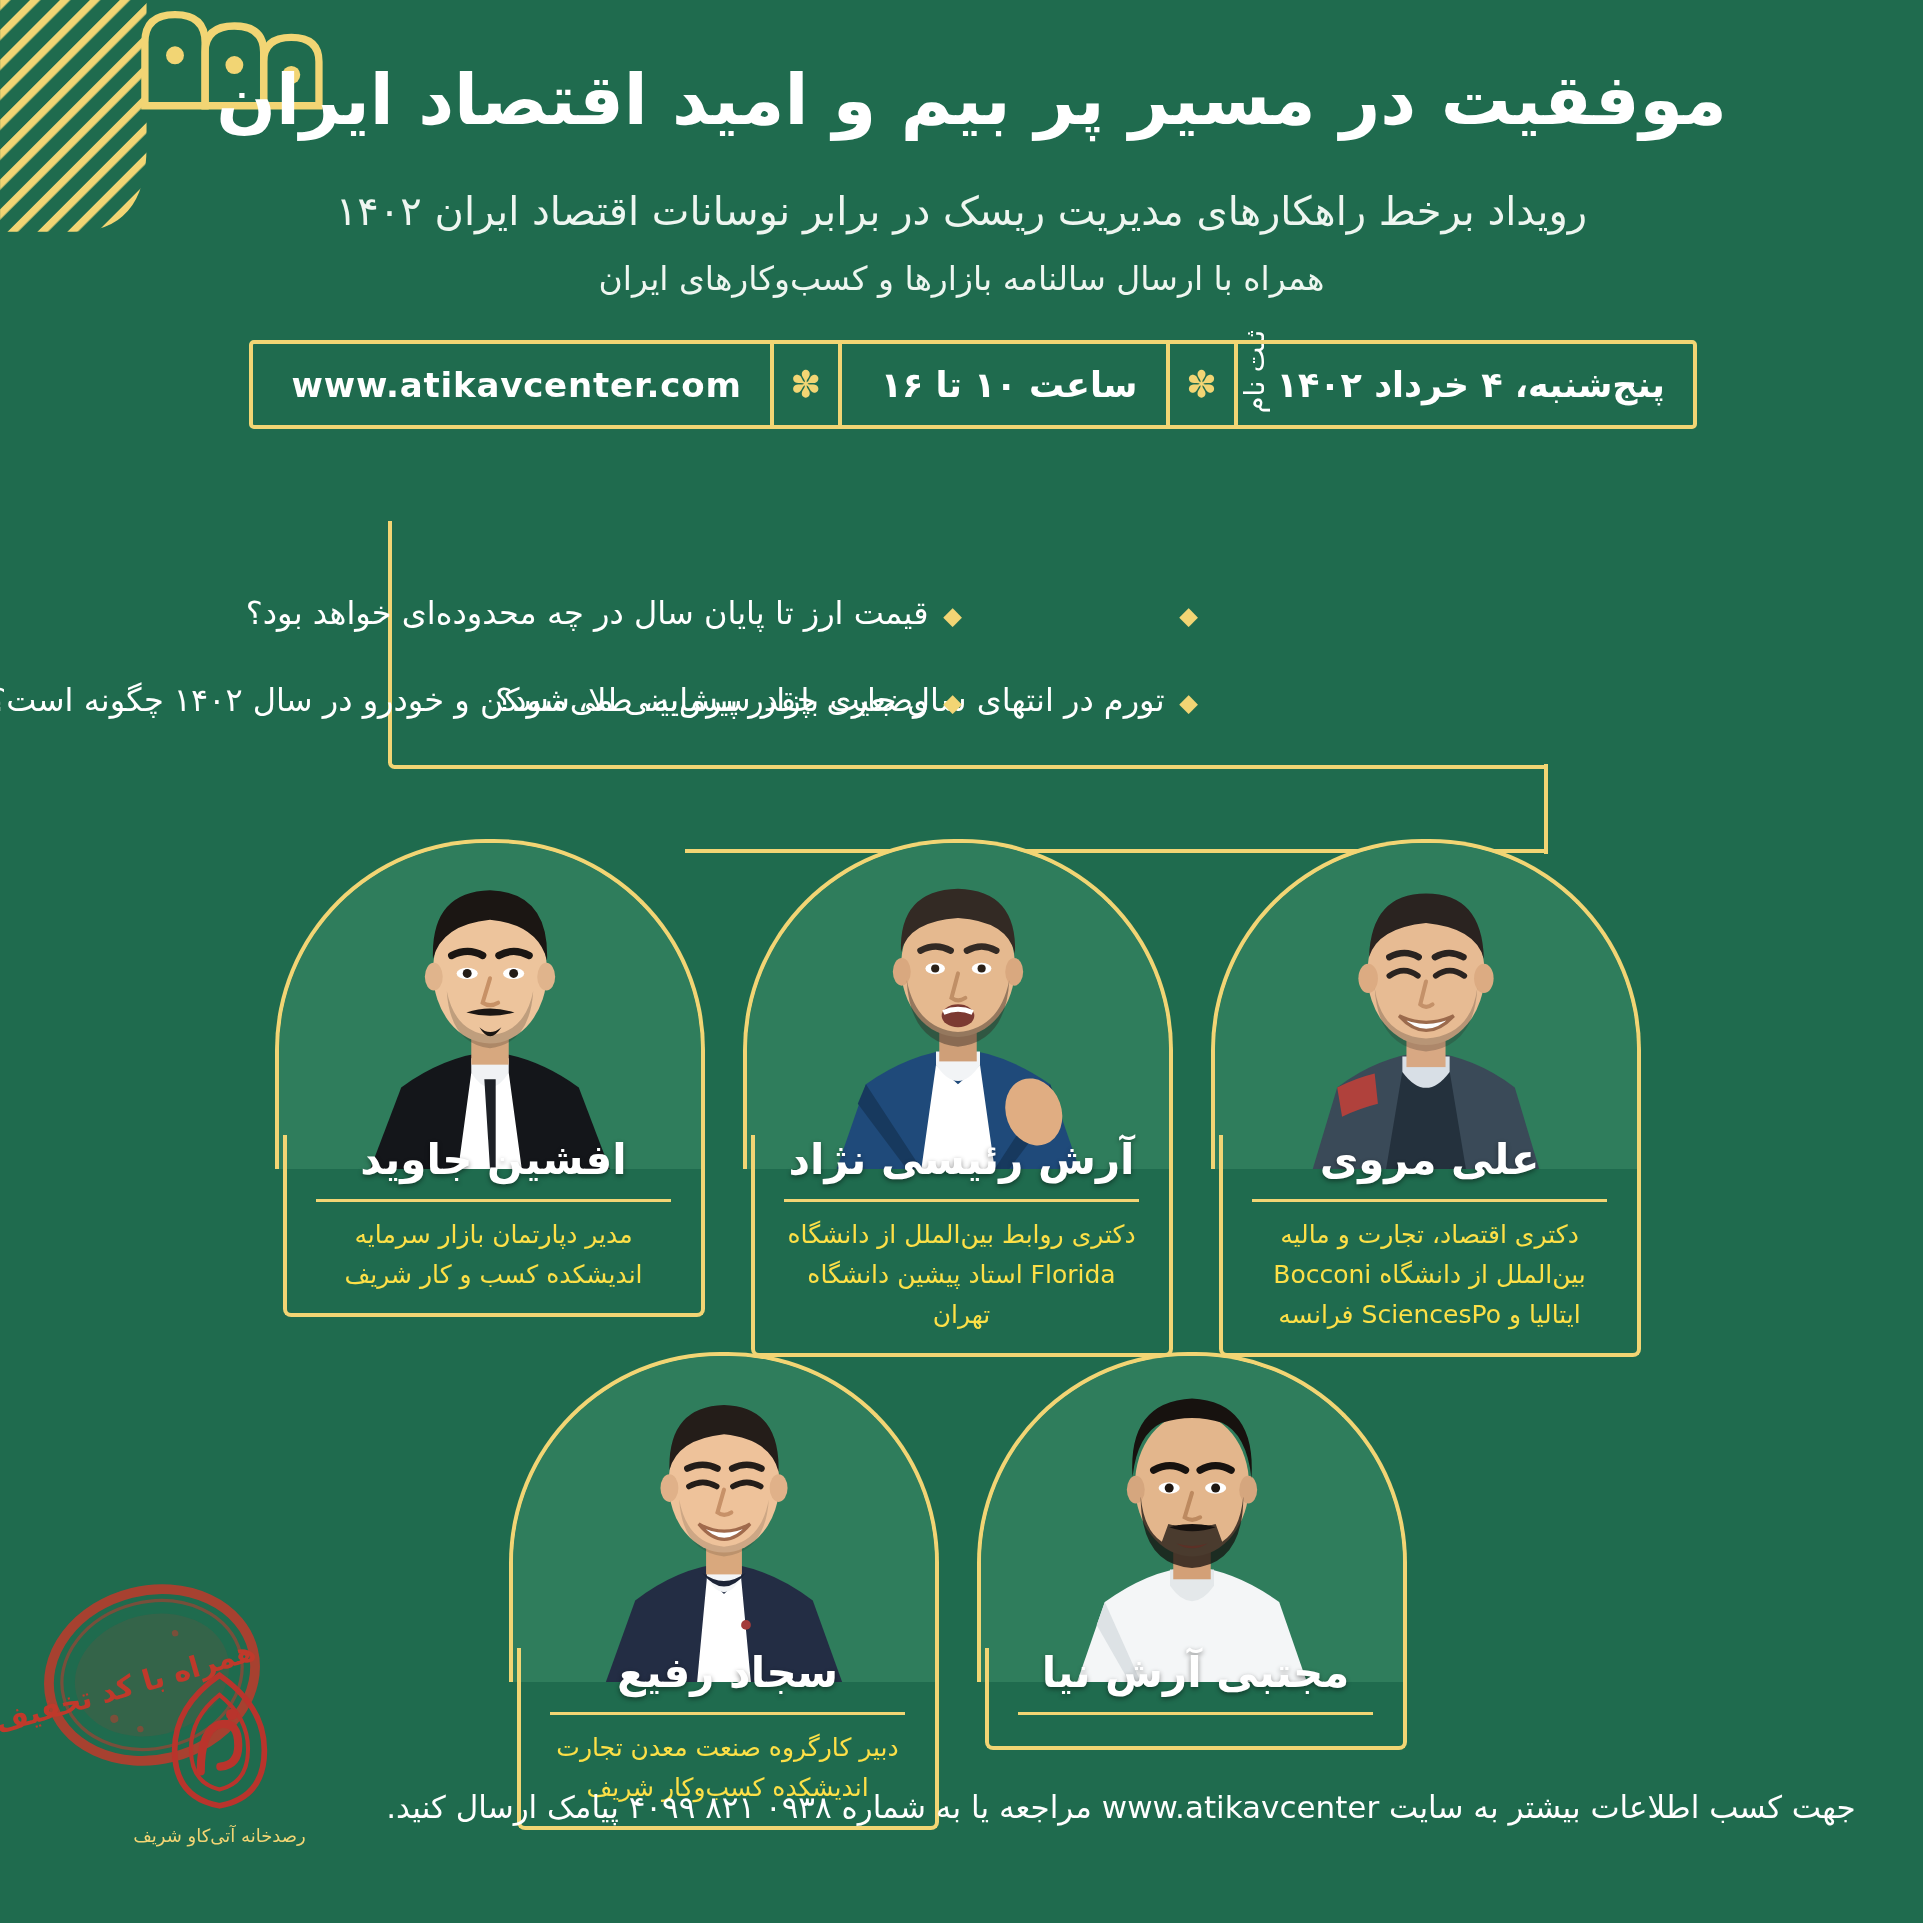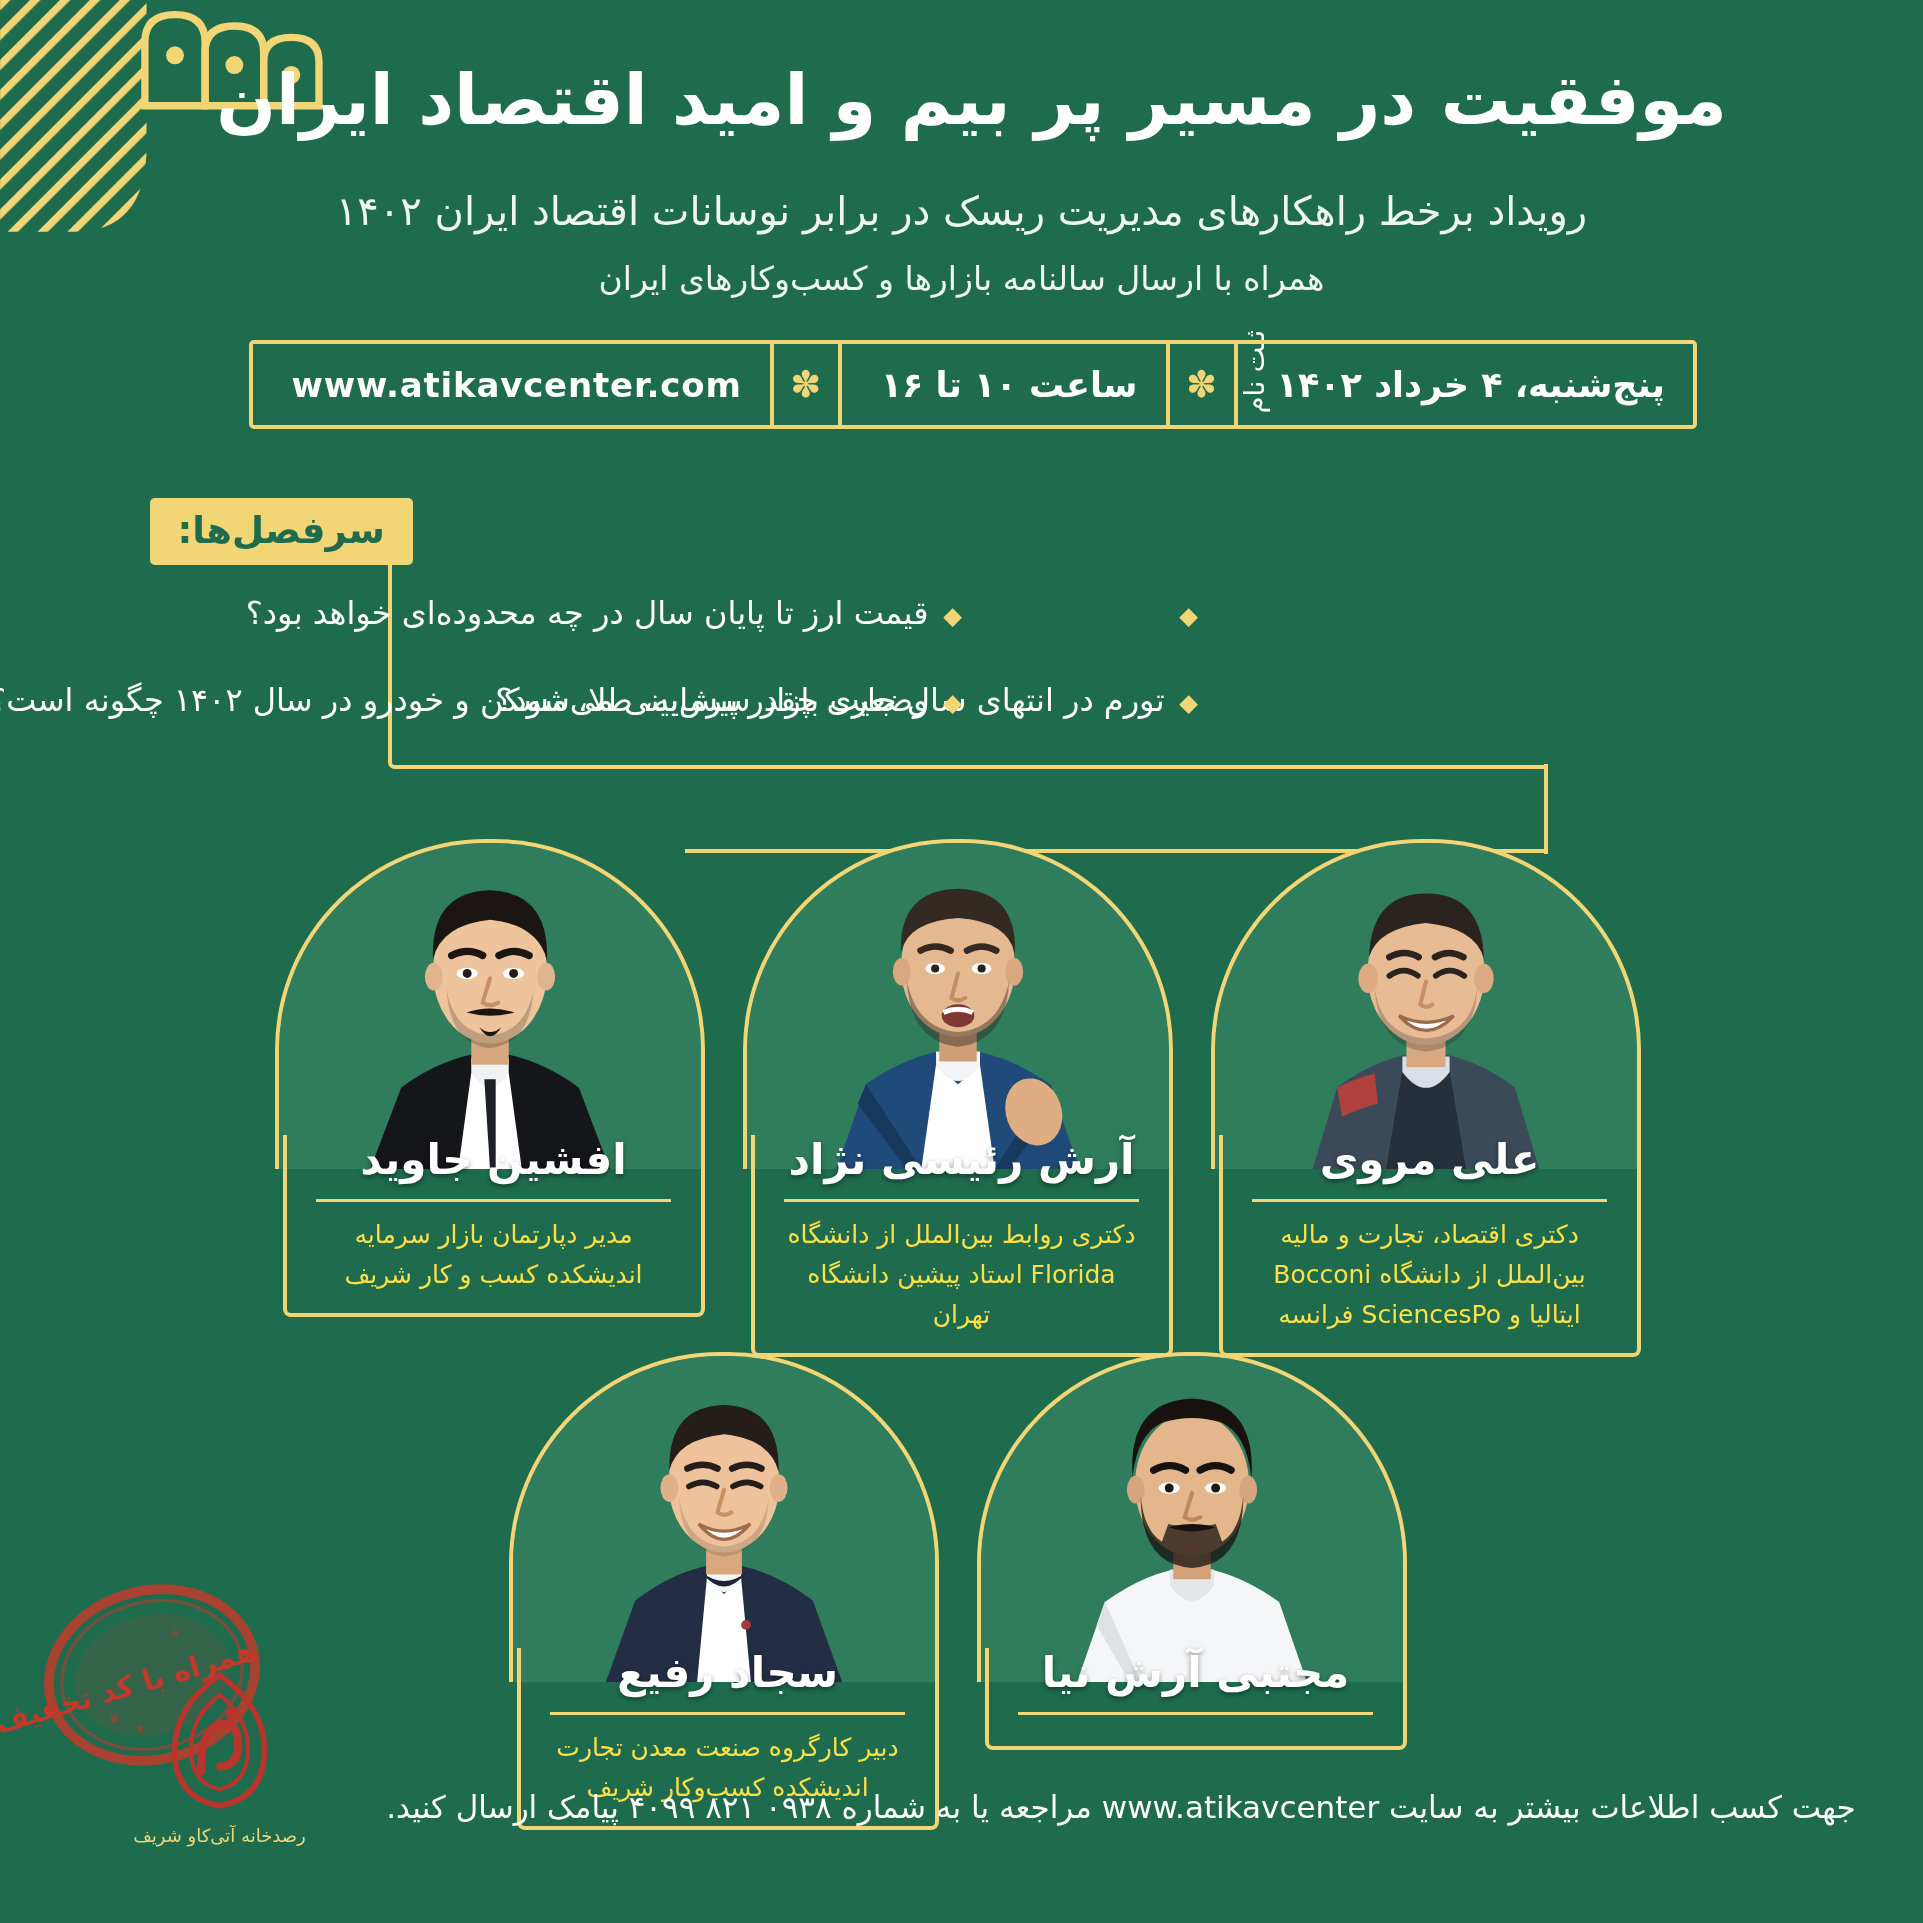--- a/index.html
+++ b/index.html
@@ -190,21 +190,20 @@
     <div class="sep">
       <span class="flower">✽</span>
     </div>
     <div class="infocell">ساعت ۱۰ تا ۱۶</div>
     <div class="sep">
       <span class="flower">✽</span>
     </div>
     <div class="infocell url">www.atikavcenter.com</div>
   </div>
 
-  <div class="topics-badge">سرفصل‌ها:</div>
   <div class="topics-frame"></div>
 
   <div class="topics-grid">
     <div class="topic" style="justify-content:flex-start;padding-right:456px;">
       <span class="bullet">◆</span>
     </div>
     <div class="topic">
       <span class="bullet">◆</span>
       <span>قیمت ارز تا پایان سال در چه محدوده‌ای خواهد بود؟</span>
     </div>

